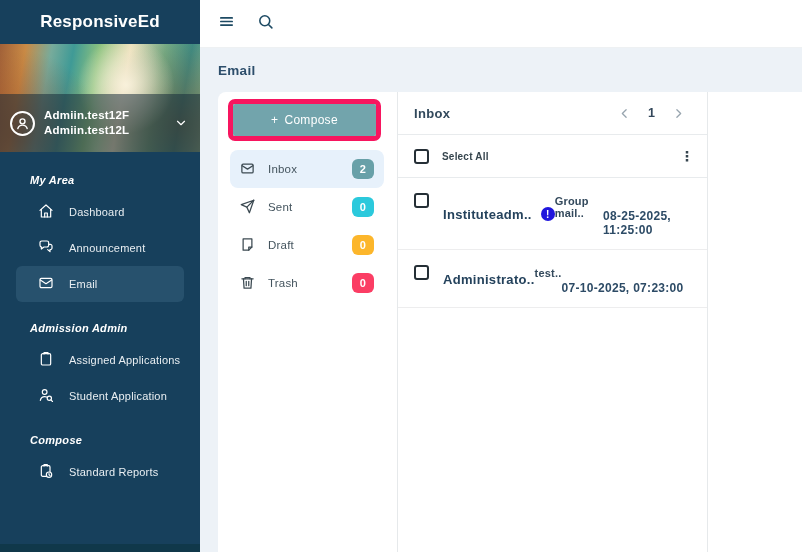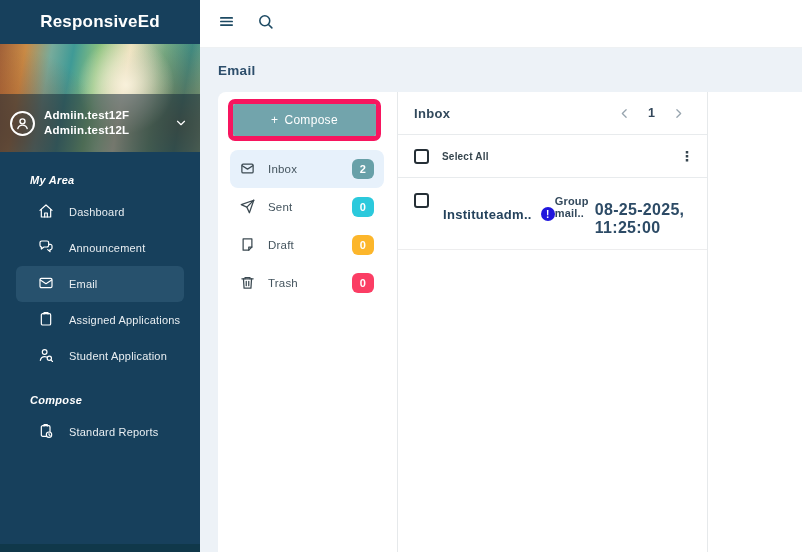--- a/index.html
+++ b/index.html
@@ -58,21 +58,21 @@
   .checkbox { width:15px; height:15px; border:2px solid #252f36; border-radius:3px; background:#fff; flex:none; cursor:pointer; }
   .selectall-label { font-size:10px; font-weight:bold; color:#36454e; letter-spacing:.2px; }
   .kebab { margin-left:auto; color:#36454e; font-size:14px; font-weight:bold; line-height:.45; text-align:center; width:16px; cursor:pointer; }
   .email-row { display:flex; padding:13px 16px 12px; border-bottom:1px solid #ededee; gap:14px; cursor:pointer; }
   .email-row .checkbox { margin-top:2px; }
   .email-body { display:flex; flex-direction:row; }
   .sender-line { display:flex; align-items:center; gap:9px; }
   .sender { font-size:13px; font-weight:bold; color:#24425c; letter-spacing:.3px; }
   .alert-dot { width:14px; height:14px; border-radius:50%; background:#2016dd; color:#fff; font-size:10px; font-weight:bold; display:flex; align-items:center; justify-content:center; }
   .subject { font-size:11px; font-weight:bold; color:#33495c; margin-top:4px; letter-spacing:.2px; }
-  .edate { font-size:16px; font-weight:bold; color:#2d4b66; margin-top:10px; letter-spacing:.3px; }
+  .edate { font-size:12px; font-weight:bold; color:#2d4b66; margin-top:18px; letter-spacing:.3px; }
 
   .reading-col { flex:1; background:#fff; }
 </style>
 </head>
 <body>
 
 <div class="sidebar">
   <div class="logo-bar">ResponsiveEd</div>
 
   <div class="banner">
@@ -114,20 +114,21 @@
       <span>Announcement</span>
     </div>
     <div class="nav-item active">
       <span><svg width="16" height="16" viewBox="0 0 24 24" fill="none" stroke="#fff" stroke-width="1.8" stroke-linecap="round" stroke-linejoin="round">
             <rect x="3" y="5" width="18" height="14" rx="2"></rect>
             <polyline points="3.5 7.5 12 13 20.5 7.5"></polyline>
           </svg></span>
       <span>Email</span>
     </div>
 
+    <div class="section-label">Admission Admin</div>
 
     <div class="nav-item">
       <span><svg width="16" height="16" viewBox="0 0 24 24" fill="none" stroke="#fff" stroke-width="1.8" stroke-linecap="round" stroke-linejoin="round">
             <rect x="5" y="4" width="14" height="17" rx="2"></rect>
             <path d="M9 4.5V2.5h6v2"></path>
           </svg></span>
       <span>Assigned Applications</span>
     </div>
     <div class="nav-item">
       <span><svg width="16" height="16" viewBox="0 0 24 24" fill="none" stroke="#fff" stroke-width="1.8" stroke-linecap="round">
@@ -249,19 +250,29 @@
         <span class="email-body">
           <span class="sender-line">
             <span class="sender">Instituteadm..</span>
             <span class="alert-dot">!</span>
           </span>
           <span class="subject">Group mail..</span>
           <span class="edate">08-25-2025, 11:25:00</span>
         </span>
       </div>
 
+      <div class="email-row">
+        <span class="checkbox"></span>
+        <span class="email-body">
+          <span class="sender-line">
+            <span class="sender">Administrato..</span>
+          </span>
+          <span class="subject">test..</span>
+          <span class="edate">07-10-2025, 07:23:00</span>
+        </span>
+      </div>
     </div>
 
     <div class="vdiv"></div>
 
     <div class="reading-col"></div>
   </div>
 </div>
 
 </body></html>

